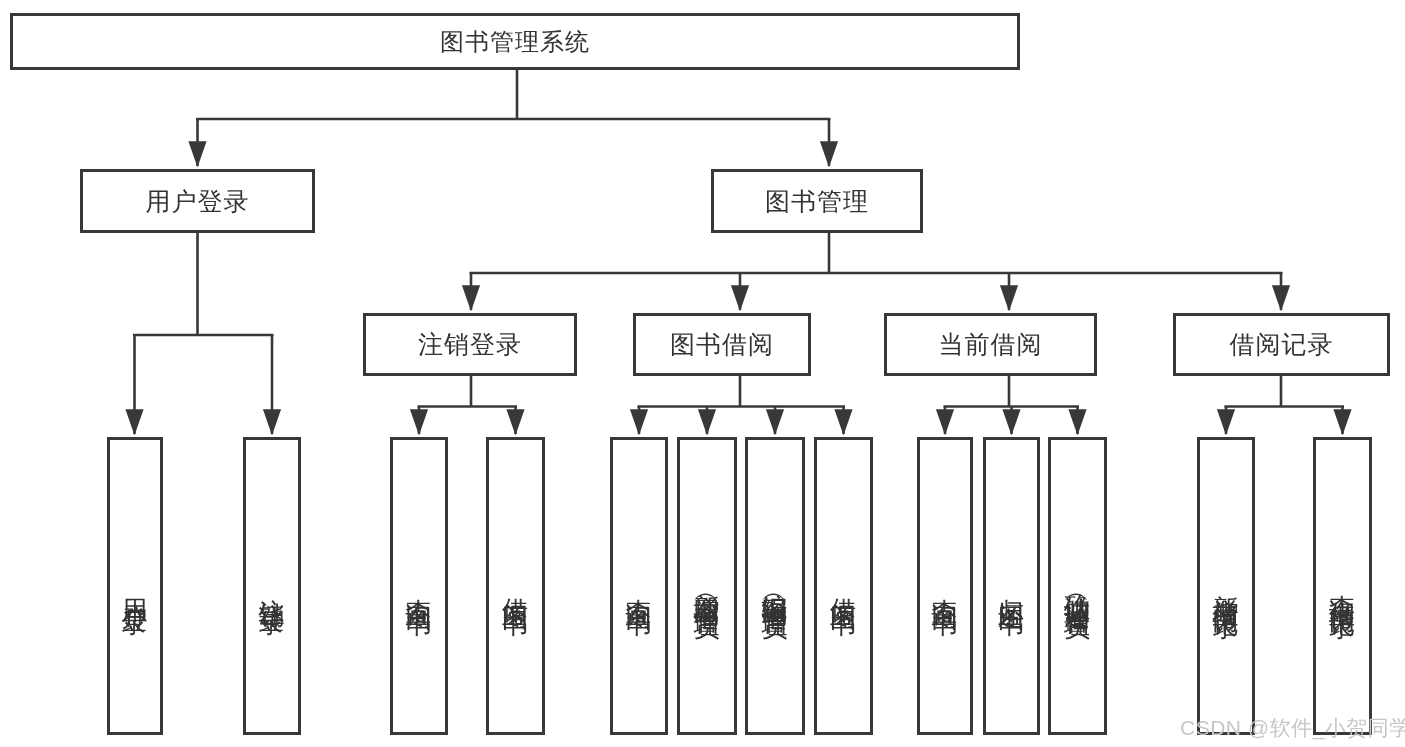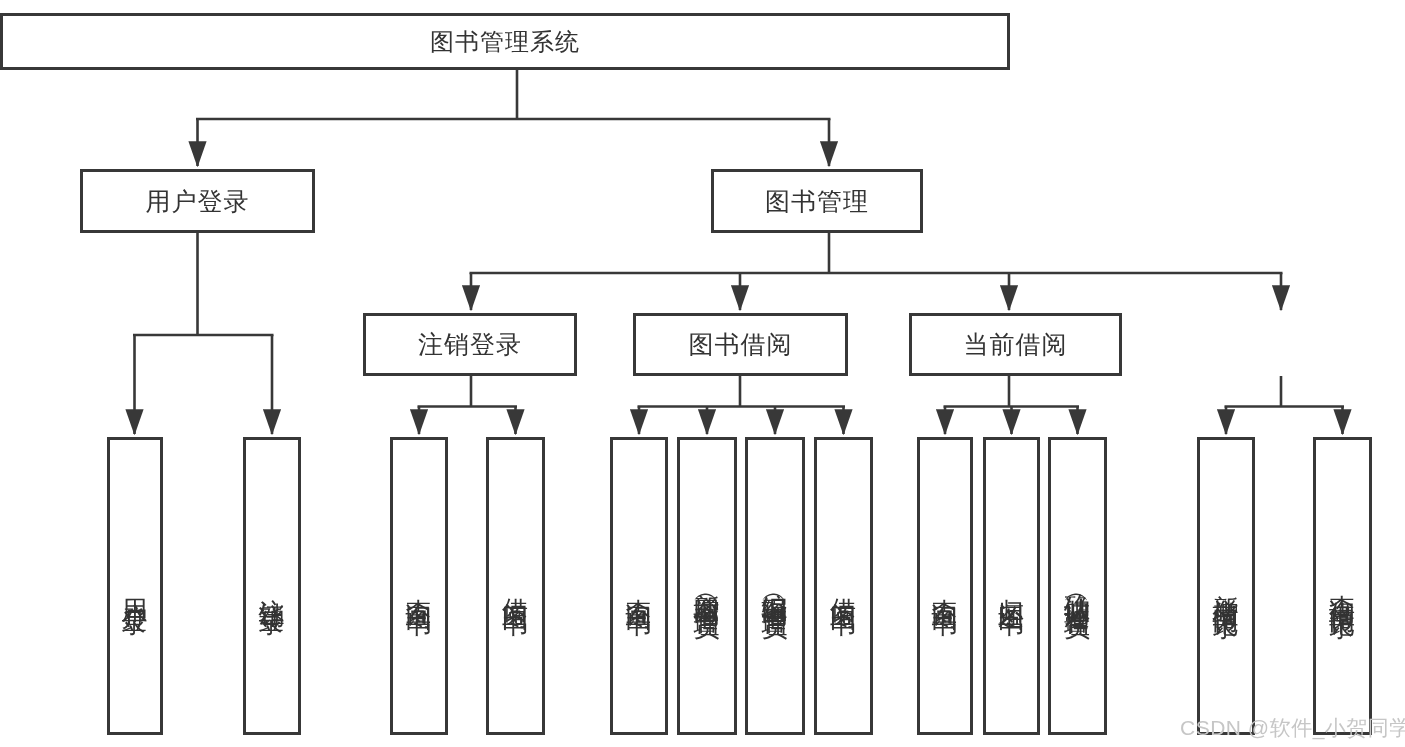--- a/index.html
+++ b/index.html
@@ -97,39 +97,42 @@
       <line x1="1077.5" y1="406.5" x2="1077.5" y2="434" marker-end="url(#arw)"></line>
     </g>
     <g stroke="#383838" stroke-width="2.6" fill="none">
       <line x1="1281" y1="376" x2="1281" y2="406.5"></line>
       <line x1="1224.5" y1="406.5" x2="1344" y2="406.5"></line>
       <line x1="1226" y1="406.5" x2="1226" y2="434" marker-end="url(#arw)"></line>
       <line x1="1342.5" y1="406.5" x2="1342.5" y2="434" marker-end="url(#arw)"></line>
     </g>
   </svg>
 
-  <div class="node title-node" style="left:0; top:13px; width:1010px; height:57px;">
+  <div class="node title-node" style="left:10px; top:13px; width:1010px; height:57px;">
     <span class="label">图书管理系统</span>
   </div>
 
   <div class="node" style="left:80px; top:169px; width:235px; height:64px;">
     <span class="label">用户登录</span>
   </div>
   <div class="node" style="left:711px; top:169px; width:212px; height:64px;">
     <span class="label">图书管理</span>
   </div>
 
   <div class="node" style="left:363px; top:313px; width:214px; height:63px;">
     <span class="label">注销登录</span>
   </div>
-  <div class="node" style="left:633px; top:313px; width:215px; height:63px;">
+  <div class="node" style="left:633px; top:313px; width:178px; height:63px;">
     <span class="label">图书借阅</span>
   </div>
-  <div class="node" style="left:909px; top:313px; width:213px; height:63px;">
+  <div class="node" style="left:884px; top:313px; width:213px; height:63px;">
     <span class="label">当前借阅</span>
+  </div>
+  <div class="node" style="left:1173px; top:313px; width:217px; height:63px;">
+    <span class="label">借阅记录</span>
   </div>
 
   <div class="node vnode" style="left:107px; top:437px; width:56px; height:298px;">
     <span class="label">用户登录</span>
   </div>
   <div class="node vnode" style="left:243px; top:437px; width:58px; height:298px;">
     <span class="label">注销登录</span>
   </div>
 
   <div class="node vnode" style="left:390px; top:437px; width:58px; height:298px;">

